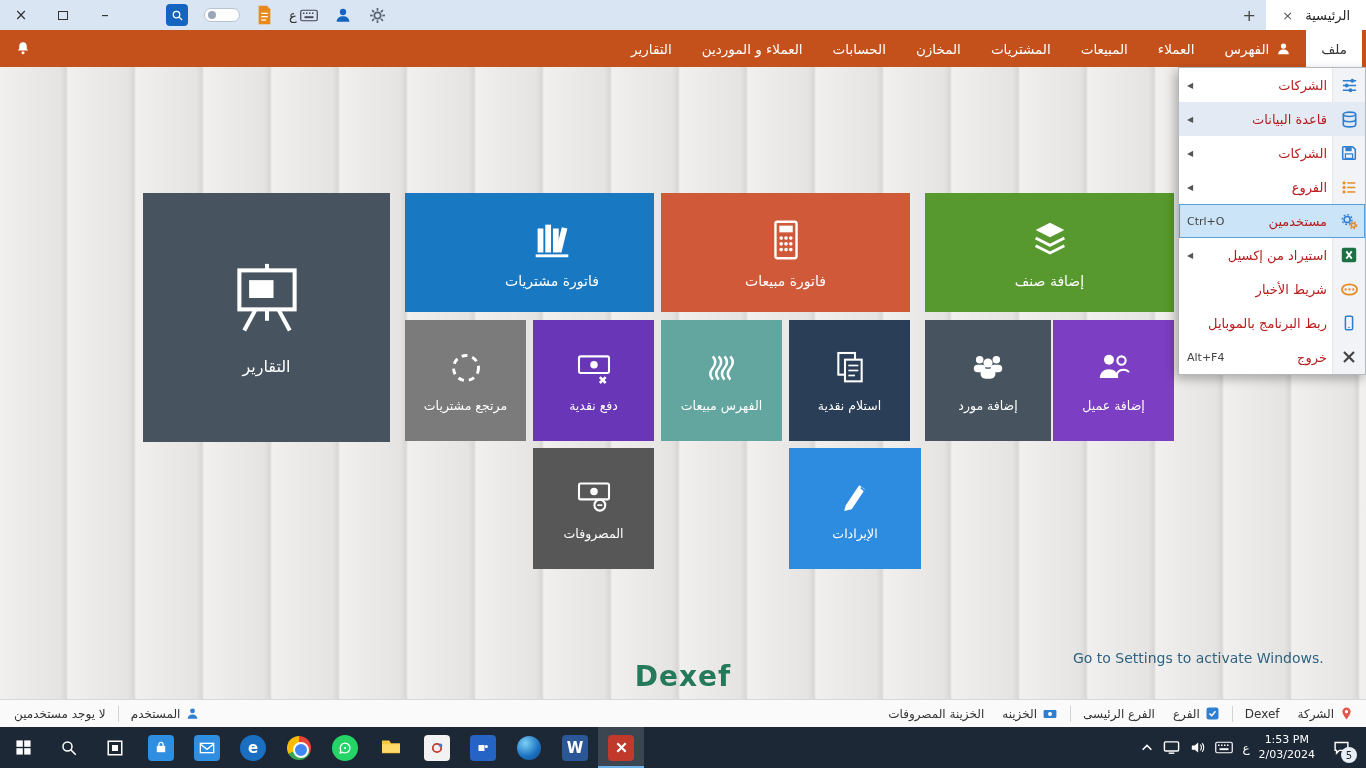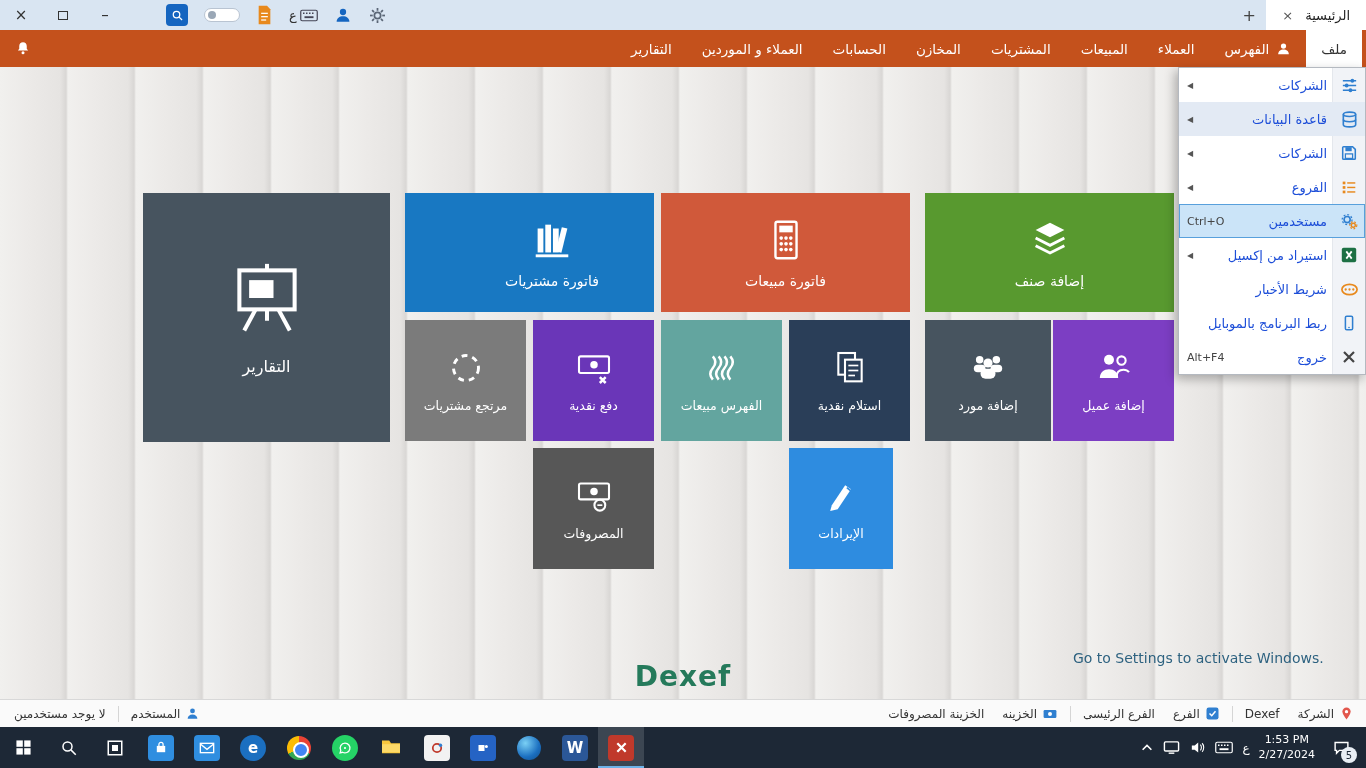--- a/index.html
+++ b/index.html
@@ -27,21 +27,21 @@
   .menubar { position:absolute; top:30px; left:0; right:0; height:37px; background:#c4511c; direction:rtl; display:flex; align-items:stretch; padding:0 4px; }
   .mb-item { color:#fff; font-size:13.5px; padding:0 15px; display:flex; align-items:center; gap:7px; cursor:pointer; white-space:nowrap; }
   .mb-item.active { background:#fff; color:#333; }
   .mb-bell { position:absolute; left:8px; top:4px; width:30px; height:30px; display:flex; align-items:center; justify-content:center; cursor:pointer; }
 
   
   .dropdown { position:absolute; top:67px; right:0; width:188px; background:#fff; border:1px solid #b4b9c0; box-shadow:-3px 4px 10px rgba(0,0,0,.28); z-index:60; direction:rtl; }
   .dropdown::before { content:""; position:absolute; right:0; top:0; bottom:0; width:32px; background:#f1f3f7; border-left:1px solid #e4e7ec; }
   .mrow { position:relative; height:34px; display:flex; align-items:center; cursor:pointer; }
   .m-ico { width:32px; flex:none; display:flex; align-items:center; justify-content:center; }
-  .m-label { flex:1; font-size:13px; color:#1d4ed8; padding:0 6px; text-align:right; white-space:nowrap; }
+  .m-label { flex:1; font-size:13px; color:#b91c1c; padding:0 6px; text-align:right; white-space:nowrap; }
   .m-extra { flex:none; font-size:11px; color:#444; direction:ltr; padding:0 4px 0 8px; }
   .m-arrow { flex:none; color:#555; font-size:8px; padding:0 4px 0 8px; }
   .mrow.hl { background:#e3eaf4; }
   .mrow.sel { background:#cbe4f8; outline:1px solid #58a0dc; outline-offset:-1px; }
 
   
   .content { position:absolute; top:67px; left:0; width:1366px; height:632px;
     background:repeating-linear-gradient(90deg,#f1f0ee 0px,#eceae8 28px,#e6e4e2 60px,#d9d7d5 66px,#f1f0ee 68px); }
   .tile { position:absolute; display:flex; flex-direction:column; align-items:center; justify-content:center; gap:10px; color:#fff; cursor:pointer; }
   .tile .tile-label { font-size:12.5px; white-space:nowrap; }
@@ -51,21 +51,21 @@
   .t-pinv     { left:405px; top:126px; width:249px; height:119px; }
   .t-sinv     { left:661px; top:126px; width:249px; height:119px; }
   .t-additem  { left:925px; top:126px; width:249px; height:119px; }
   .t-pret     { left:405px; top:253px; width:121px; height:121px; }
   .t-cashpay  { left:533px; top:253px; width:121px; height:121px; }
   .t-sret     { left:661px; top:253px; width:121px; height:121px; }
   .t-cashrec  { left:789px; top:253px; width:121px; height:121px; }
   .t-addsup   { left:925px; top:253px; width:126px; height:121px; }
   .t-addcust  { left:1053px; top:253px; width:121px; height:121px; }
   .t-expenses { left:533px; top:381px; width:121px; height:121px; }
-  .t-revenues { left:789px; top:381px; width:104px; height:121px; }
+  .t-revenues { left:789px; top:381px; width:132px; height:121px;font-family:Liberation Serif, serif; }
 
   .dexef-logo { position:absolute; top:660px; left:0; width:1366px; text-align:center; font-size:28px; color:#257a5b; font-weight:bold; letter-spacing:1px; }
   .watermark { position:absolute; top:650px; left:1073px; color:#808080; opacity:.85; }
   .wm1 { font-size:20px; }
   .wm2 { font-size:14px; color:#0c4a6e; }
 
   
   .statusbar { position:absolute; top:699px; left:0; right:0; height:28px; background:#fafafa; border-top:1px solid #d8d8d8; font-size:12px; color:#333; }
   .sb-group { position:absolute; top:0; height:27px; display:flex; direction:rtl; align-items:center; gap:6px; }
   .sb-right { right:6px; }
@@ -594,21 +594,21 @@
             <rect x="4" y="4" width="2" height="2" fill="#fff"></rect>
             <rect x="8" y="4" width="2" height="2" fill="#fff"></rect>
             <rect x="12" y="4" width="2" height="2" fill="#fff"></rect>
             <rect x="16" y="4" width="2" height="2" fill="#fff"></rect>
             <rect x="6" y="9" width="12" height="2.5" fill="#fff"></rect>
           </svg>
         </span>
       <span class="lang-tray">ع</span>
       <div class="clock">
         <div>1:53 PM</div>
-        <div>2/27/2024</div>
+        <div>2/03/2024</div>
       </div>
       <div class="ac-btn">
         <svg width="17" height="15" viewBox="0 0 24 20">
             <path d="M3 3h18v11H9l-4 4v-4H3z" fill="none" stroke="#fff" stroke-width="2"></path>
           </svg>
         <span class="badge">5</span>
       </div>
     </div>
   </div>
 

